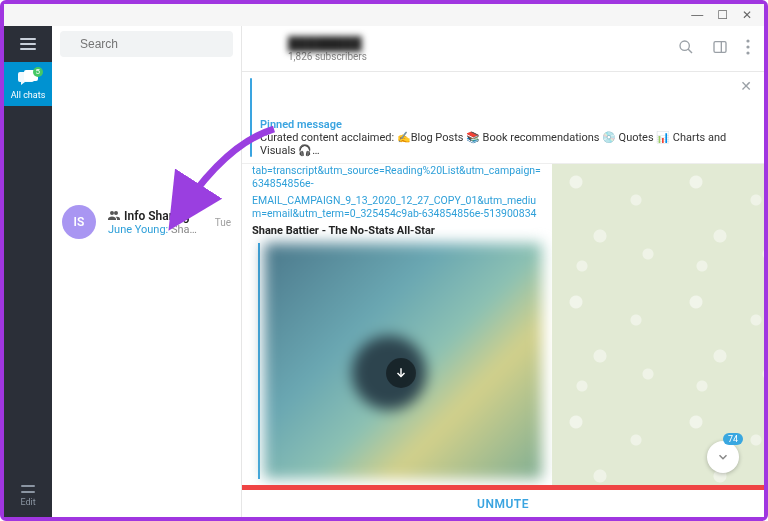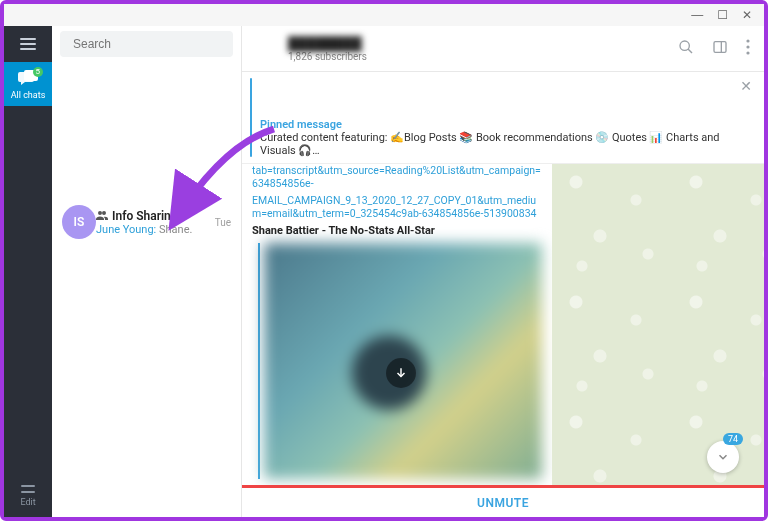--- a/index.html
+++ b/index.html
@@ -19,22 +19,22 @@
   .rail-tab .bubble svg { display:block; margin:0 auto; }
   .badge5 { position:absolute; top:-3px; right:-5px; background:#46c864; color:#fff; border-radius:8px; font-size:8px; padding:0 3px; line-height:10px; }
   .rail-spacer { flex:1; }
   .rail-edit { width:48px; text-align:center; padding:8px 16px 10px; color:#8b95a2; font-size:9px; cursor:pointer; }
   .rail-edit .slider-ico { width:16px; height:12px; margin:0 auto 2px; position:relative; }
   .slider-ico::before, .slider-ico::after { content:""; position:absolute; left:1px; right:1px; height:2px; background:#8b95a2; border-radius:1px; }
   .slider-ico::before { top:2px; } .slider-ico::after { top:8px; }
   
   .chatlist { width: 190px; border-right:1px solid #e6e6e6; display:flex; flex-direction:column; }
   .searchbar { height:36px; display:flex; align-items:center; padding:0 8px; }
-  .searchbar input { width:100%; border:none; outline:none; background:#f1f3f4; border-radius:4px; padding:6px 13px; font-size:12px; color:#777; }
-  .chatentry { display:flex; align-items:center; gap:0; padding:8px 10px; cursor:pointer; }
+  .searchbar input { width:100%; border:none; outline:none; background:#f1f3f4; border-radius:4px; padding:6px 20px; font-size:12px; color:#777; }
+  .chatentry { display:flex; align-items:center; gap:12px; padding:8px 10px; cursor:pointer; }
   .avatar { width:34px; height:34px; border-radius:50%; background:#a996f2; color:#fff; display:flex; align-items:center; justify-content:center; font-size:12px; font-weight:600; }
   .chatmeta { flex:1; min-width:0; }
   .chatname { font-size:12px; font-weight:600; color:#222; display:flex; align-items:center; gap:4px; }
   .chatpreview { font-size:11px; color:#8a8a8a; white-space:nowrap; overflow:hidden; text-overflow:ellipsis; }
   .chatpreview .sender { color:#2fa0d9; }
   .chattime { font-size:10px; color:#a0a0a0; }
   
   .conv { flex:1; display:flex; flex-direction:column; min-width:0; background: #f7f7f2; }
   .convheader { height:46px; background:#fff; border-bottom:1px solid #e8e8e8; display:flex; align-items:center; padding:0 10px; gap:10px; }
   .convtitle { flex:1;padding-left:36px; }
@@ -62,21 +62,21 @@
   .dlbtn { position:absolute; left:50%; top:55%; transform:translate(-50%,-50%); width:30px; height:30px; border-radius:50%; background:rgba(0,0,0,0.45); display:flex; align-items:center; justify-content:center; color:#fff; cursor:pointer; }
   .bgcol { flex:1; position:relative; background-color:#e2ead4; background-image:
       radial-gradient(circle at 20% 15%, rgba(255,255,255,0.5) 0 6px, transparent 7px),
       radial-gradient(circle at 70% 30%, rgba(255,255,255,0.45) 0 5px, transparent 6px),
       radial-gradient(circle at 40% 60%, rgba(255,255,255,0.45) 0 6px, transparent 7px),
       radial-gradient(circle at 80% 75%, rgba(255,255,255,0.45) 0 5px, transparent 6px),
       radial-gradient(circle at 25% 85%, rgba(255,255,255,0.45) 0 5px, transparent 6px);
       background-size: 120px 120px; }
   .scrollfab { position:absolute; right:25px; bottom:12px; width:32px; height:32px; border-radius:50%; background:#fff; box-shadow:0 1px 4px rgba(0,0,0,0.25); display:flex; align-items:center; justify-content:center; color:#888; cursor:pointer; }
   .scrollfab .count { position:absolute; top:-8px; right:-4px; background:#39a7e0; color:#fff; font-size:9px; border-radius:8px; padding:1px 5px; }
-  .unmute { height:32px; background:#fff; border-top:3px solid #ef4444; display:flex; align-items:center; justify-content:center; color:#3aa4e0; font-size:12px; font-weight:600; letter-spacing:0.5px; cursor:pointer; }
+  .unmute { height:32px; background:#fff; border-top:5px solid #ef4444; display:flex; align-items:center; justify-content:center; color:#3aa4e0; font-size:12px; font-weight:600; letter-spacing:0.5px; cursor:pointer; }
   
   .arrow { position:absolute; left:160px; top:120px; pointer-events:none; }
 </style>
 </head>
 <body>
 
 <div class="frame">
   <div class="titlebar">
     <span>—</span>
     <span>☐</span>
@@ -155,21 +155,21 @@
               <circle cx="2" cy="8" r="1.6" fill="currentColor"></circle>
               <circle cx="2" cy="14" r="1.6" fill="currentColor"></circle>
             </svg>
         </div>
       </div>
 
       <div class="pinned">
         <div class="pinbar"></div>
         <div class="pincontent">
           <div class="pinlabel">Pinned message</div>
-          <div class="pintext">Curated content featuring: ✍️Blog Posts 📚 Book recommendations 💿 Quotes 📊 Charts and Visuals 🎧…</div>
+          <div class="pintext">Curated content acclaimed: ✍️Blog Posts 📚 Book recommendations 💿 Quotes 📊 Charts and Visuals 🎧…</div>
         </div>
         <div class="pinclose">✕</div>
       </div>
 
       <div class="convbody">
         <div class="msgcol">
           <div class="link">tab=transcript&amp;utm_source=Reading%20List&amp;utm_campaign=634854856e-</div>
           <div class="link">EMAIL_CAMPAIGN_9_13_2020_12_27_COPY_01&amp;utm_medium=email&amp;utm_term=0_325454c9ab-634854856e-513900834</div>
           <div class="card">
             <div class="cardtitle">Shane Battier - The No-Stats All-Star</div>

